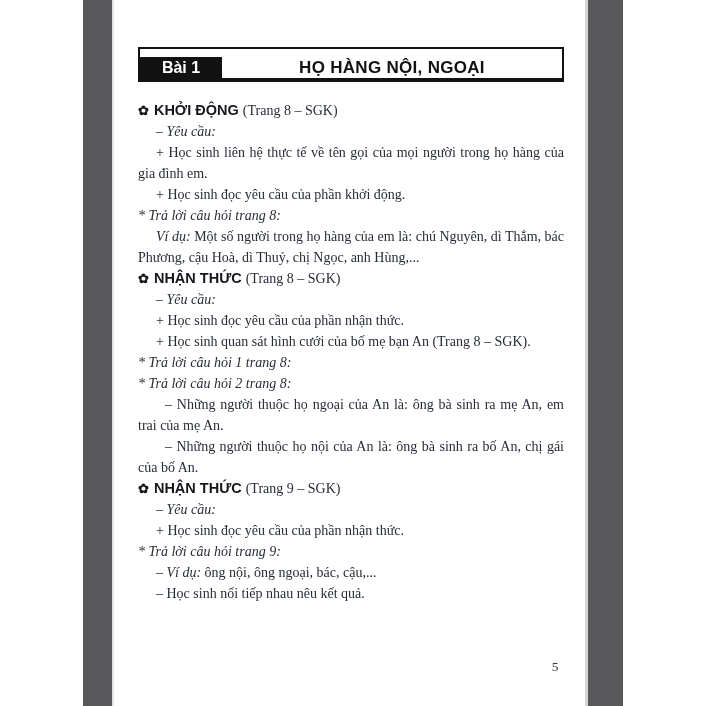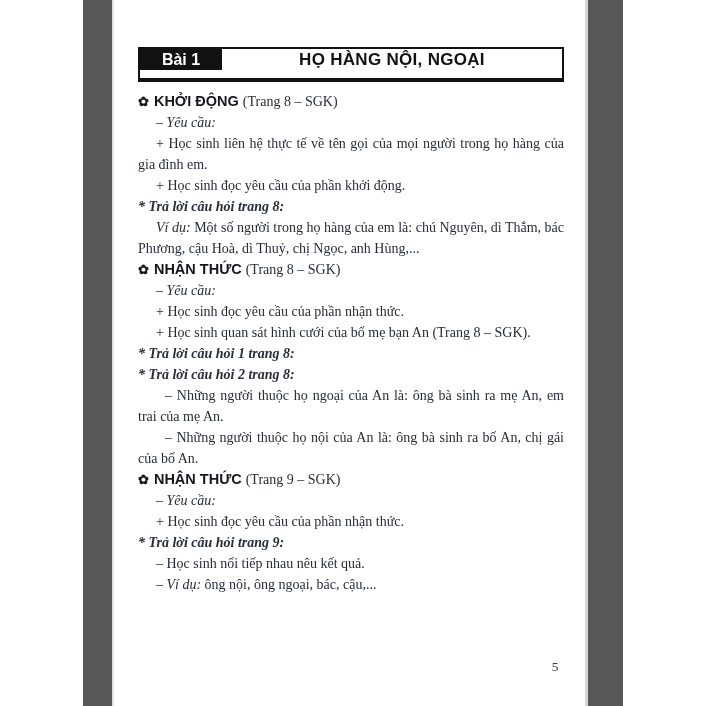--- a/index.html
+++ b/index.html
@@ -16,23 +16,23 @@
   .page-edge { position: absolute; top: 0; height: 706px; }
   .edge-left  { left: 112px; width: 2px; background: #e2e2e2; }
   .edge-right { left: 585px; width: 3px; background: #d6d6d6; }
 
   .content {
     position: absolute; left: 138px; top: 47px; width: 426px;
     color: #272c38; font-size: 14px; line-height: 21px;
   }
 
   .header-box {
-    display: flex; align-items: flex-start;
+    display: flex; align-items: flex-end;
     border: 2px solid #121212; border-bottom-width: 4px;
-    height: 29px; margin-bottom: 9px;
+    height: 29px; margin-bottom: 18px;
     font-family: "Liberation Sans", sans-serif;
     background: #ffffff;
   }
   .lesson-tab {
     width: 82px; background: #121212; color: #ffffff;
     font-weight: bold; font-size: 16px;
     display: flex; align-items: center; justify-content: center;
   }
   .header-title {
     flex: 1; display: flex; align-items: center; justify-content: center;
@@ -46,21 +46,21 @@
     font-weight: bold; font-size: 14.5px; color: #15171c; text-align: left;
     white-space: nowrap;
   }
   .flower { margin-right: 5px; font-size: 13px; }
   .sec-paren {
     font-family: "Liberation Serif", serif;
     font-weight: normal; font-size: 14px; color: #272c38; margin-left: 4px;
   }
   .dash-item { font-style: italic; padding-left: 18px; text-align: left; }
   .plus-item { text-indent: 18px; }
-  .ans-head  { font-weight: bold; font-style: italic; text-align: left; }
+  .ans-head  { font-weight: normal; font-style: italic; text-align: left; }
   .para      { text-indent: 18px; }
   .dash-para { text-indent: 27px; }
   .lead-italic { font-style: italic; margin-top: 6px; }
 
   .page-num {
     position: absolute; left: 545px; top: 659px; width: 20px;
     text-align: center; font-size: 13.5px; color: #35383f;
     font-family: "Liberation Serif", serif;
   }
 </style>
@@ -100,20 +100,20 @@
   <div class="blk ans-head">* Trả lời câu hỏi 2 trang 8:</div>
   <div class="blk dash-para">– Những người thuộc họ ngoại của An là: ông bà sinh ra mẹ An, em trai của mẹ An.</div>
   <div class="blk dash-para">– Những người thuộc họ nội của An là: ông bà sinh ra bố An, chị gái của bố An.</div>
 
   <div class="blk sec-head">
     <span class="flower">✿</span><span>NHẬN THỨC</span><span class="sec-paren">(Trang 9 – SGK)</span>
   </div>
   <div class="blk dash-item">– Yêu cầu:</div>
   <div class="blk plus-item">+ Học sinh đọc yêu cầu của phần nhận thức.</div>
   <div class="blk ans-head">* Trả lời câu hỏi trang 9:</div>
-  <div class="blk plus-item">– Học sinh nối tiếp nhau nêu kết quả.</div>
   <div class="blk plus-item">
     <span>– </span><span class="lead-italic">Ví dụ:</span><span> ông nội, ông ngoại, bác, cậu,...</span>
   </div>
+  <div class="blk plus-item">– Học sinh nối tiếp nhau nêu kết quả.</div>
 
 </div>
 
 <div class="page-num">5</div>
 
 </body></html>

